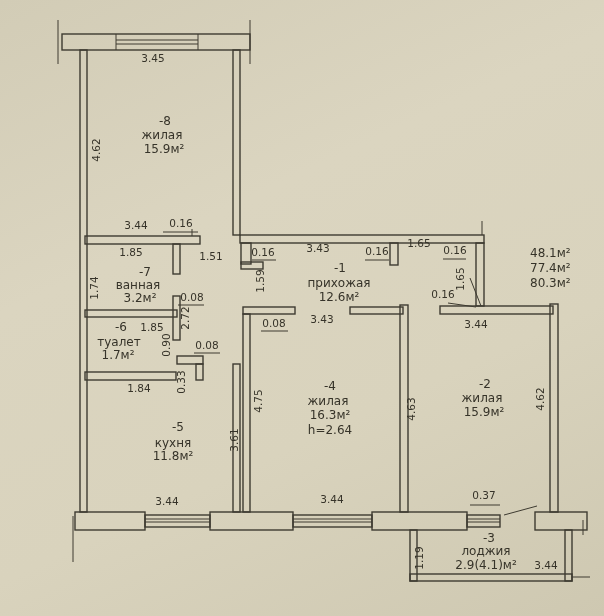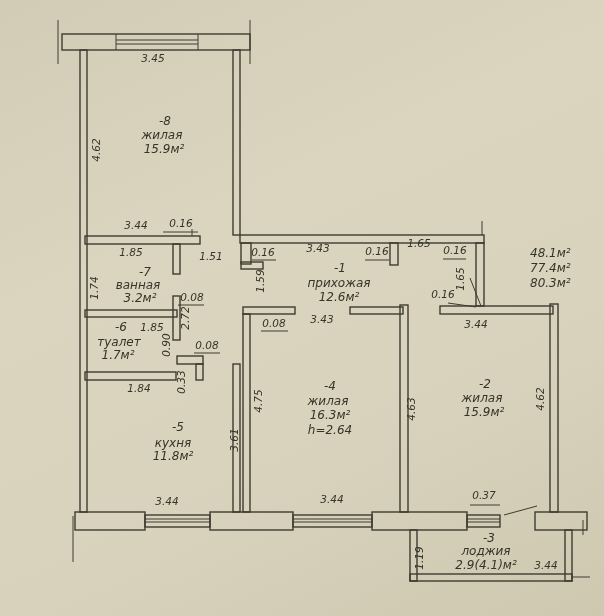--- a/index.html
+++ b/index.html
@@ -1,19 +1,18 @@
 <!DOCTYPE html>
 <html><head>
 <meta charset="utf-8">
 <style>
   html,body{margin:0;padding:0;}
   .page{
     width:604px;height:616px;overflow:hidden;position:relative;
     background:linear-gradient(155deg,#d2ccb6 0%,#dbd5c0 35%,#d9d3bd 65%,#cec8b1 100%);
-    font-style:italic;
   }
   svg{display:block}
   .wall{fill:none;stroke:#3e3b31;stroke-width:1.4;}
   .ln{stroke:#3e3b31;stroke-width:1;fill:none;}
   .dim{font-family:"DejaVu Sans",sans-serif;font-size:10.5px;fill:#363329;text-anchor:middle;}
   .room{font-family:"DejaVu Sans",sans-serif;font-size:12px;fill:#363329;text-anchor:middle;}
   .num{font-family:"DejaVu Sans",sans-serif;font-size:12px;fill:#363329;text-anchor:middle;}
   .tot{font-family:"DejaVu Sans",sans-serif;font-size:12px;fill:#363329;text-anchor:start;}
 </style>
 </head>

